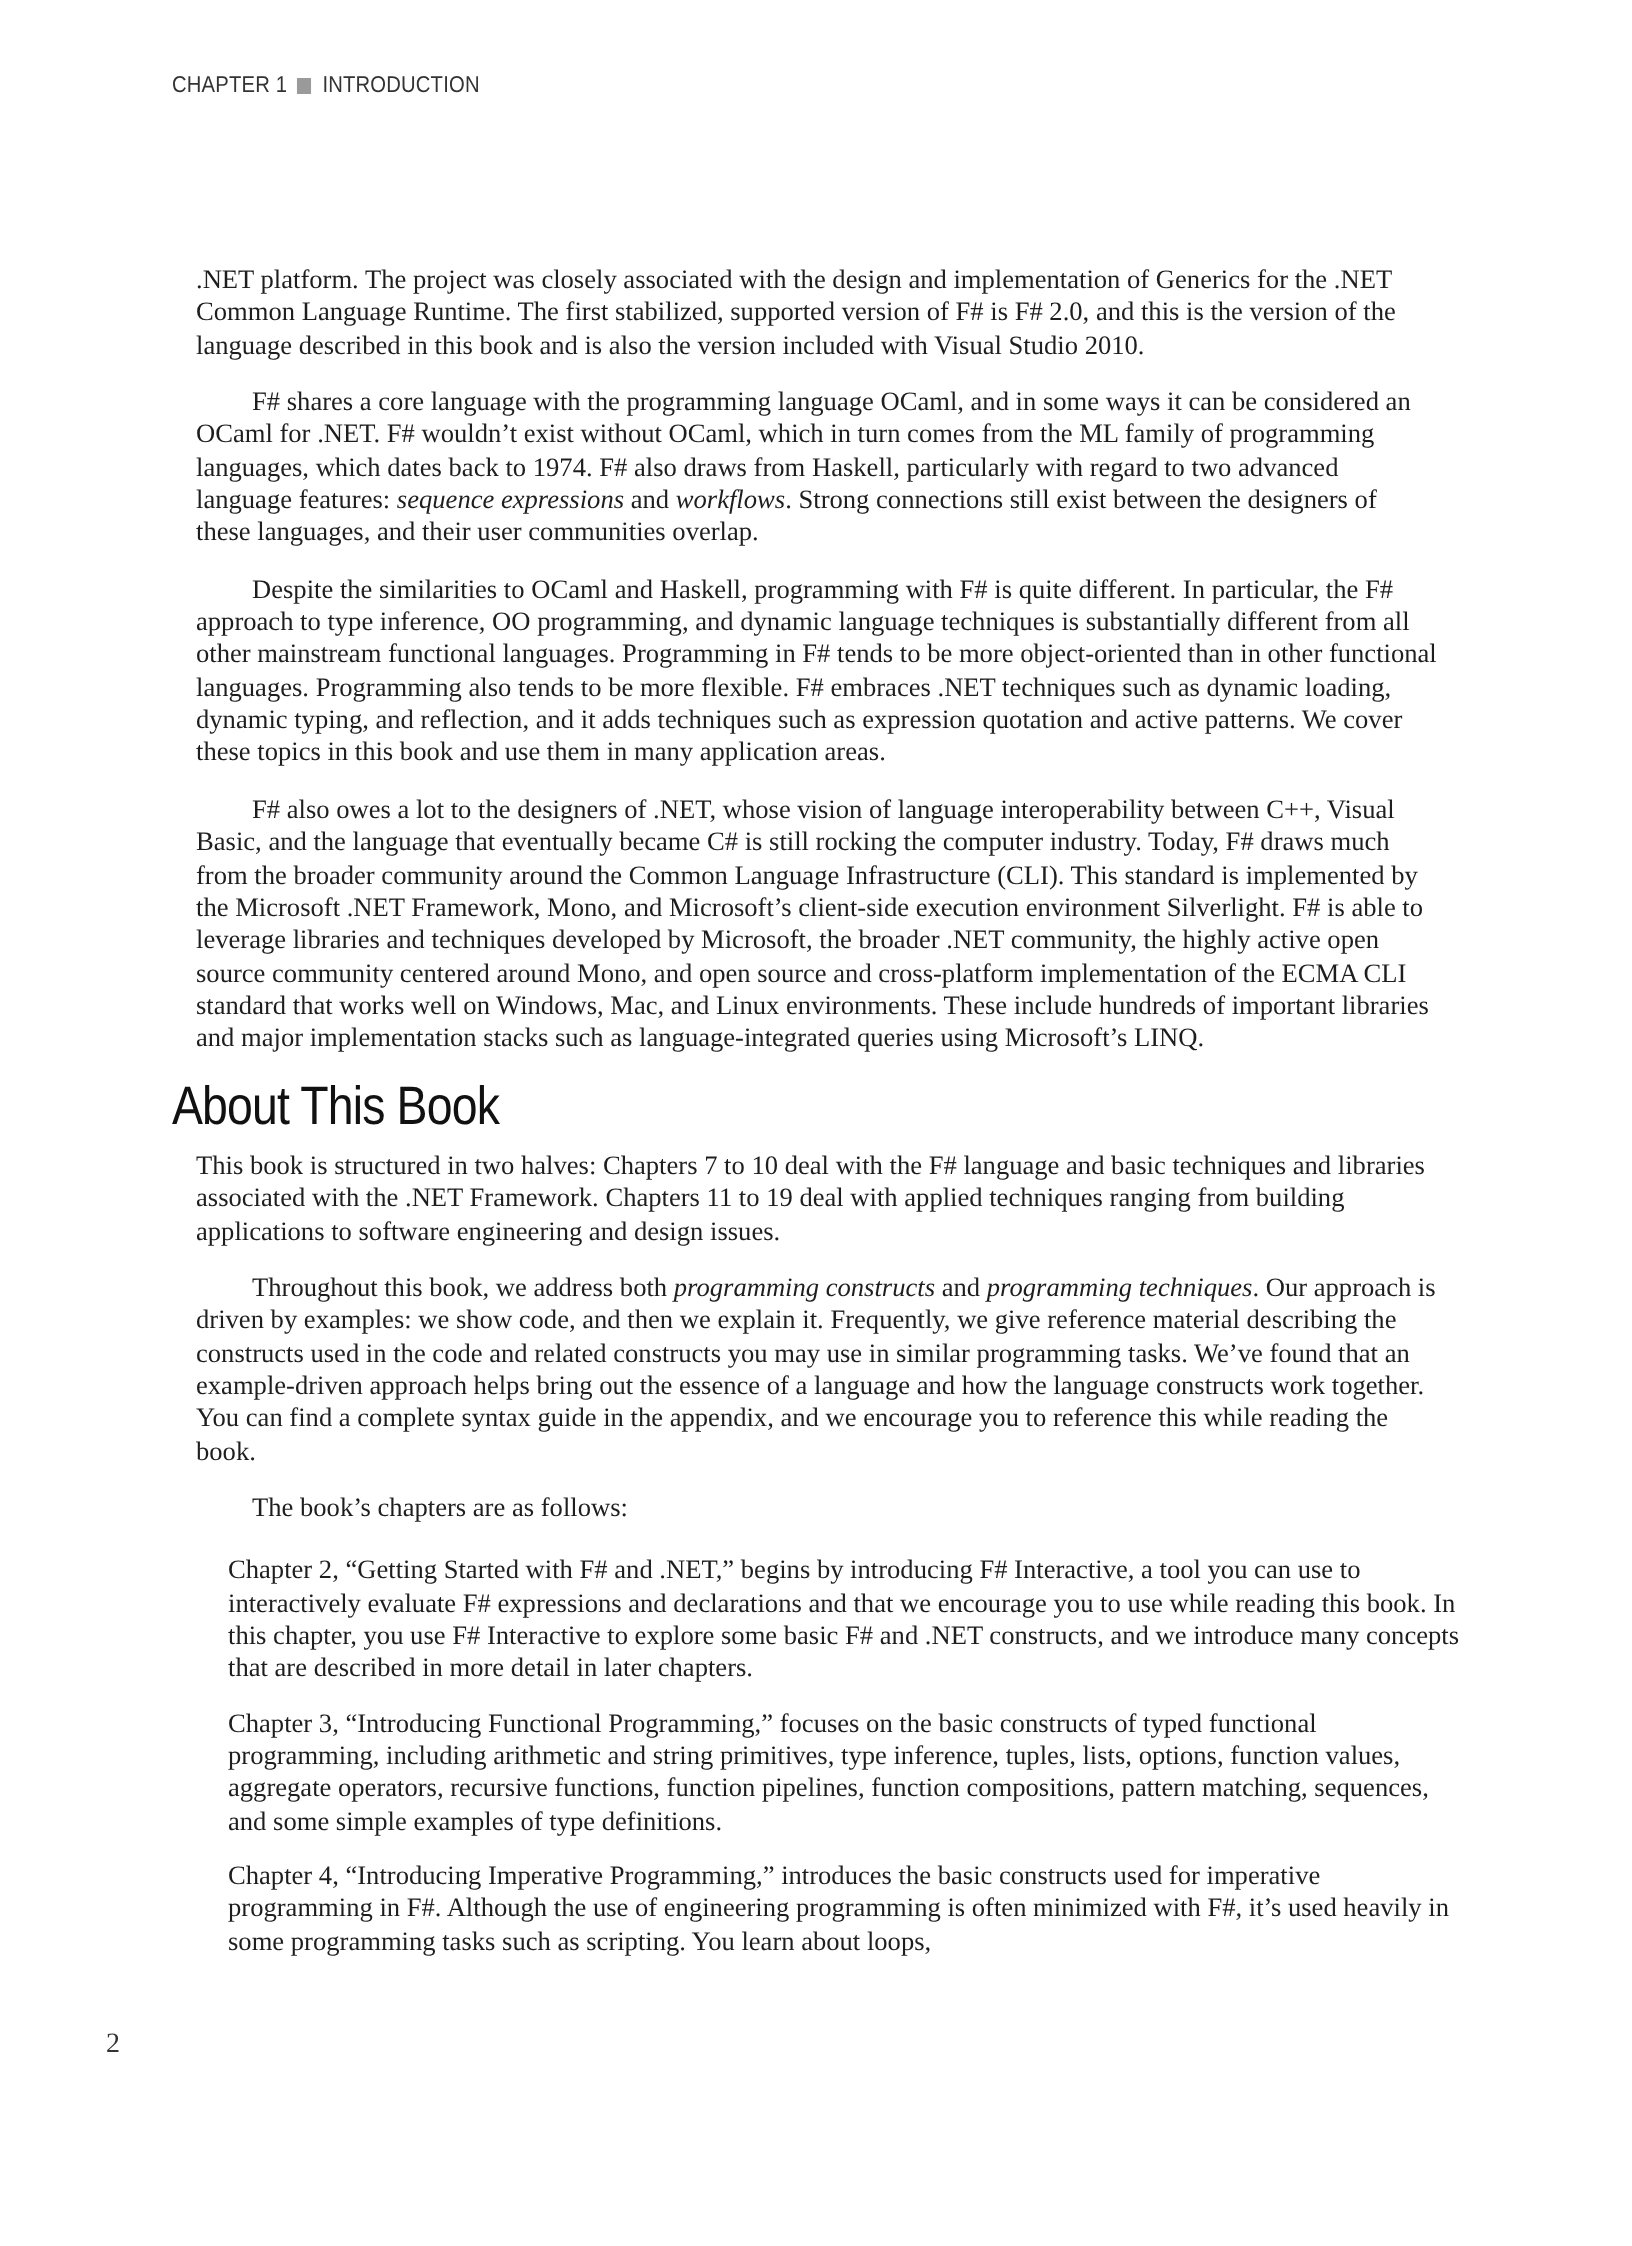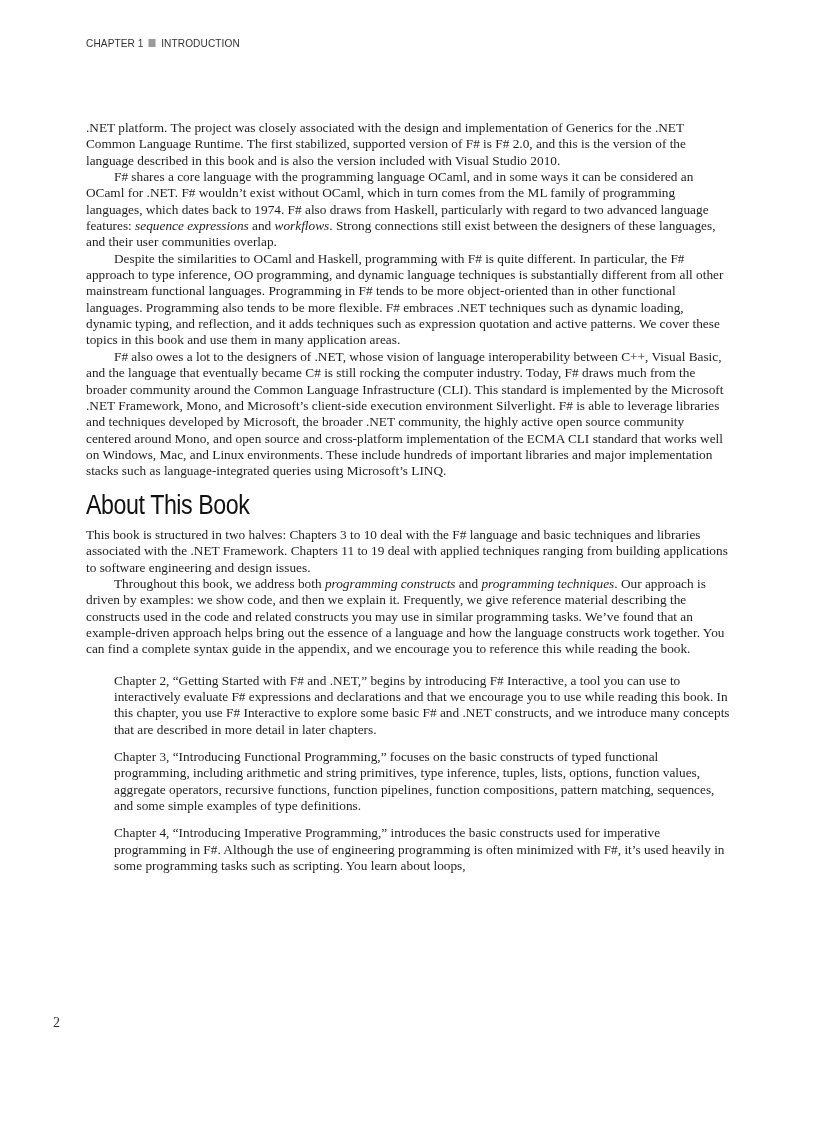--- a/index.html
+++ b/index.html
@@ -10,21 +10,21 @@
     color: #333; display: flex; align-items: center; gap: 4px;
     transform: scaleX(0.88); transform-origin: left center;
   }
   .running-head .sep {
     display: inline-block; width: 8px; height: 8px; background: #9a9a9a; margin: 0 2px;
   }
   .body-text {
     position: absolute; left: 86px; top: 120px; width: 645px;
     font-family: "Liberation Serif", serif; font-size: 13.3px; line-height: 16.35px; color: #1e1e1e;
   }
-  .body-text p { margin: 0; }
+  .body-text p { margin: 12px; }
   .body-text p.indent { text-indent: 28px; font-family: Liberation Serif, serif; }
   .body-text em { font-style: italic; }
   h2.section {
     font-family: "Liberation Sans", sans-serif; font-weight: normal; font-size: 27px;
     margin: 17px 0 14px 0; color: #111; letter-spacing: -0.5px;
     transform: scaleX(0.86); transform-origin: left center;
   }
   .chapter-list { margin: 15px 0 0 28px; }
   .chapter-list p { margin: 0 0 11px 0; }
   .folio {
@@ -42,22 +42,23 @@
 </div>
 
 <div class="body-text">
   <p>.NET platform. The project was closely associated with the design and implementation of Generics for the .NET Common Language Runtime. The first stabilized, supported version of F# is F# 2.0, and this is the version of the language described in this book and is also the version included with Visual Studio 2010.</p>
   <p class="indent"><span>F# shares a core language with the programming language OCaml, and in some ways it can be considered an OCaml for .NET. F# wouldn’t exist without OCaml, which in turn comes from the ML family of programming languages, which dates back to 1974. F# also draws from Haskell, particularly with regard to two advanced language features: </span><em>sequence expressions</em><span> and </span><em>workflows</em><span>. Strong connections still exist between the designers of these languages, and their user communities overlap.</span></p>
   <p class="indent">Despite the similarities to OCaml and Haskell, programming with F# is quite different. In particular, the F# approach to type inference, OO programming, and dynamic language techniques is substantially different from all other mainstream functional languages. Programming in F# tends to be more object-oriented than in other functional languages. Programming also tends to be more flexible. F# embraces .NET techniques such as dynamic loading, dynamic typing, and reflection, and it adds techniques such as expression quotation and active patterns. We cover these topics in this book and use them in many application areas.</p>
   <p class="indent">F# also owes a lot to the designers of .NET, whose vision of language interoperability between C++, Visual Basic, and the language that eventually became C# is still rocking the computer industry. Today, F# draws much from the broader community around the Common Language Infrastructure (CLI). This standard is implemented by the Microsoft .NET Framework, Mono, and Microsoft’s client-side execution environment Silverlight. F# is able to leverage libraries and techniques developed by Microsoft, the broader .NET community, the highly active open source community centered around Mono, and open source and cross-platform implementation of the ECMA CLI standard that works well on Windows, Mac, and Linux environments. These include hundreds of important libraries and major implementation stacks such as language-integrated queries using Microsoft’s LINQ.</p>
 
   <h2 class="section">About This Book</h2>
 
-  <p>This book is structured in two halves: Chapters 3 to 10 deal with the F# language and basic techniques and libraries associated with the .NET Framework. Chapters 11 to 19 deal with applied techniques ranging from building applications to software engineering and design issues.</p>
+  <p>This book is structured in two halves: Chapters 7 to 10 deal with the F# language and basic techniques and libraries associated with the .NET Framework. Chapters 11 to 19 deal with applied techniques ranging from building applications to software engineering and design issues.</p>
   <p class="indent"><span>Throughout this book, we address both </span><em>programming constructs</em><span> and </span><em>programming techniques</em><span>. Our approach is driven by examples: we show code, and then we explain it. Frequently, we give reference material describing the constructs used in the code and related constructs you may use in similar programming tasks. We’ve found that an example-driven approach helps bring out the essence of a language and how the language constructs work together. You can find a complete syntax guide in the appendix, and we encourage you to reference this while reading the book.</span></p>
+  <p class="indent">The book’s chapters are as follows:</p>
 
   <div class="chapter-list">
     <p>Chapter 2, “Getting Started with F# and .NET,” begins by introducing F# Interactive, a tool you can use to interactively evaluate F# expressions and declarations and that we encourage you to use while reading this book. In this chapter, you use F# Interactive to explore some basic F# and .NET constructs, and we introduce many concepts that are described in more detail in later chapters.</p>
     <p>Chapter 3, “Introducing Functional Programming,” focuses on the basic constructs of typed functional programming, including arithmetic and string primitives, type inference, tuples, lists, options, function values, aggregate operators, recursive functions, function pipelines, function compositions, pattern matching, sequences, and some simple examples of type definitions.</p>
     <p>Chapter 4, “Introducing Imperative Programming,” introduces the basic constructs used for imperative programming in F#. Although the use of engineering programming is often minimized with F#, it’s used heavily in some programming tasks such as scripting. You learn about loops,</p>
   </div>
 </div>
 
 <div class="folio">2</div>
 

